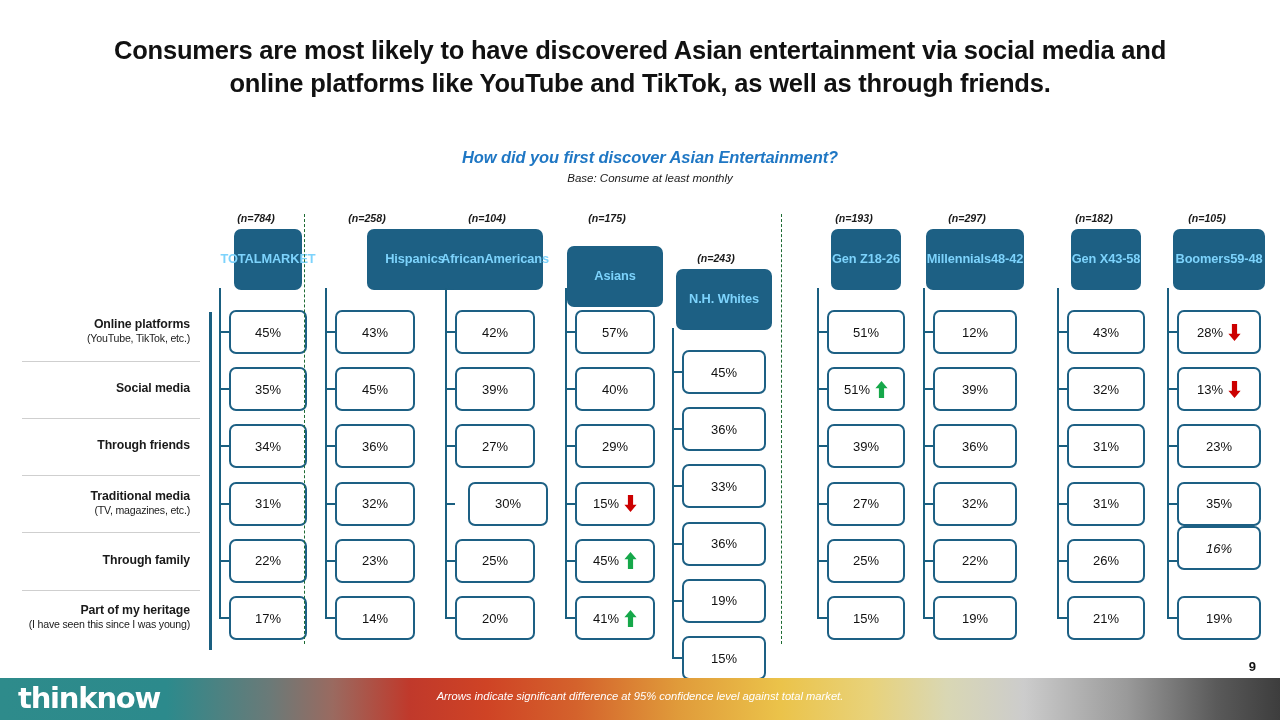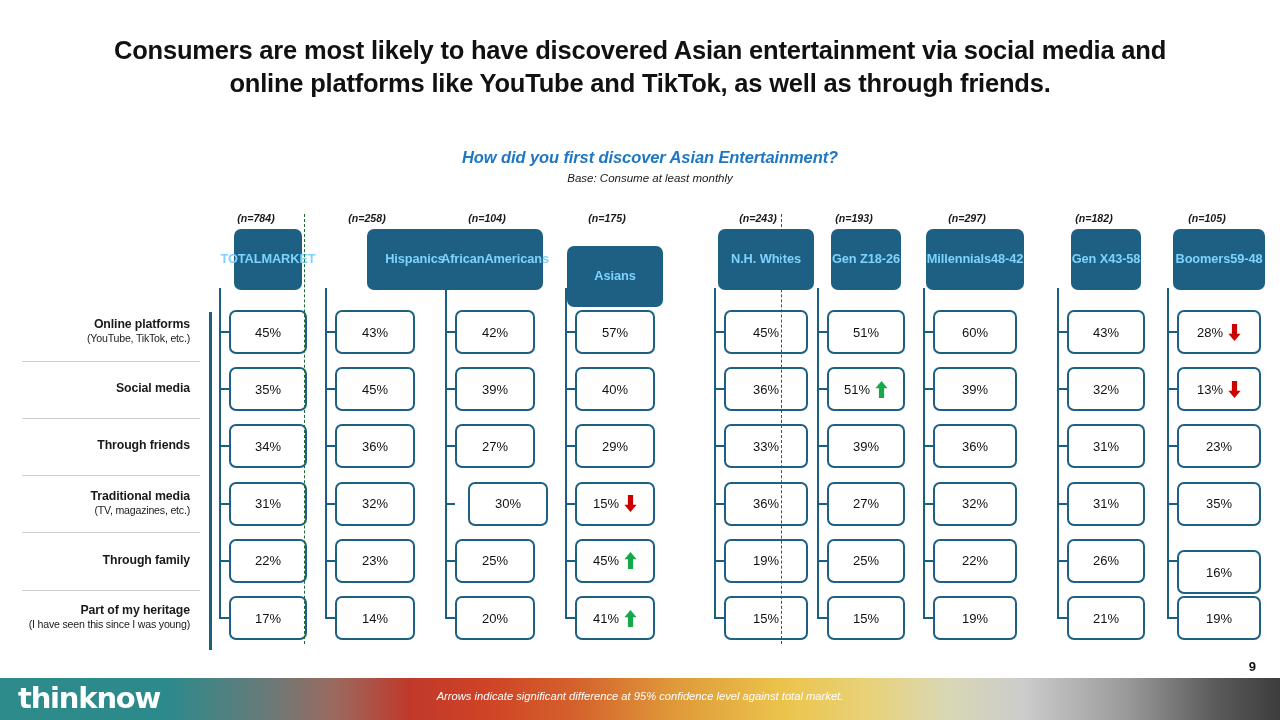--- a/index.html
+++ b/index.html
@@ -362,21 +362,21 @@
         </svg>
       </div>
       <div class="stub" style="top: 405px;"></div>
       <div class="cell" style="top: 384px; width: 80px;">
         <span class="val">41%</span>
         <svg class="arrow" viewBox="0 0 13 17">
           <path d="M6.5 0 L12.6 7.2 H9.1 V17 H3.9 V7.2 H0.4 Z" fill="#16a84a"></path>
         </svg>
       </div>
     </div>
-    <div class="colgroup" style="left: 708px; width: 100px; height: 440px;">
+    <div class="colgroup" style="left: 666px; width: 100px; height: 440px; margin-top: 40px;">
       <div class="nlabel">(n=243)</div>
       <div class="header" style="width: 96px; left: 10px;">
         <span>N.H. Whites</span>
       </div>
       <div class="trunk" style="top: 76px; height: 330px;"></div>
       <div class="stub" style="top: 119px;"></div>
       <div class="cell" style="top: 98px; width: 84px;">
         <span class="val">45%</span>
       </div>
       <div class="stub" style="top: 176.2px;"></div>
@@ -439,21 +439,21 @@
     <div class="colgroup" style="left: 917px; width: 100px; height: 440px;">
       <div class="nlabel">(n=297)</div>
       <div class="header" style="width: 98px; left: 9px;">
         <span>Millennials</span>
         <br>
         <span>48-42</span>
       </div>
       <div class="trunk" style="top: 76px; height: 330px;"></div>
       <div class="stub" style="top: 119px;"></div>
       <div class="cell" style="top: 98px; width: 84px;">
-        <span class="val">60%</span>
+        <span class="val">12%</span>
       </div>
       <div class="stub" style="top: 176.2px;"></div>
       <div class="cell" style="top: 155.2px; width: 84px;">
         <span class="val">39%</span>
       </div>
       <div class="stub" style="top: 233.4px;"></div>
       <div class="cell" style="top: 212.4px; width: 84px;">
         <span class="val">36%</span>
       </div>
       <div class="stub" style="top: 290.6px;"></div>
@@ -526,21 +526,21 @@
       </div>
       <div class="stub" style="top: 233.4px;"></div>
       <div class="cell" style="top: 212.4px; width: 84px;">
         <span class="val">23%</span>
       </div>
       <div class="stub" style="top: 290.6px;"></div>
       <div class="cell" style="top: 269.6px; width: 84px;">
         <span class="val">35%</span>
       </div>
       <div class="stub" style="top: 347.8px;"></div>
-      <div class="cell" style="top: 338px; width: 84px;">
+      <div class="cell" style="top: 314px; width: 84px; font-style: italic;">
         <span class="val">16%</span>
       </div>
       <div class="stub" style="top: 405px;"></div>
       <div class="cell" style="top: 384px; width: 84px;">
         <span class="val">19%</span>
       </div>
     </div>
     <div class="vdivider" style="left: 304px; height: 430px;"></div>
     <div class="vdivider" style="left: 781px; height: 430px;"></div>
   </div>

